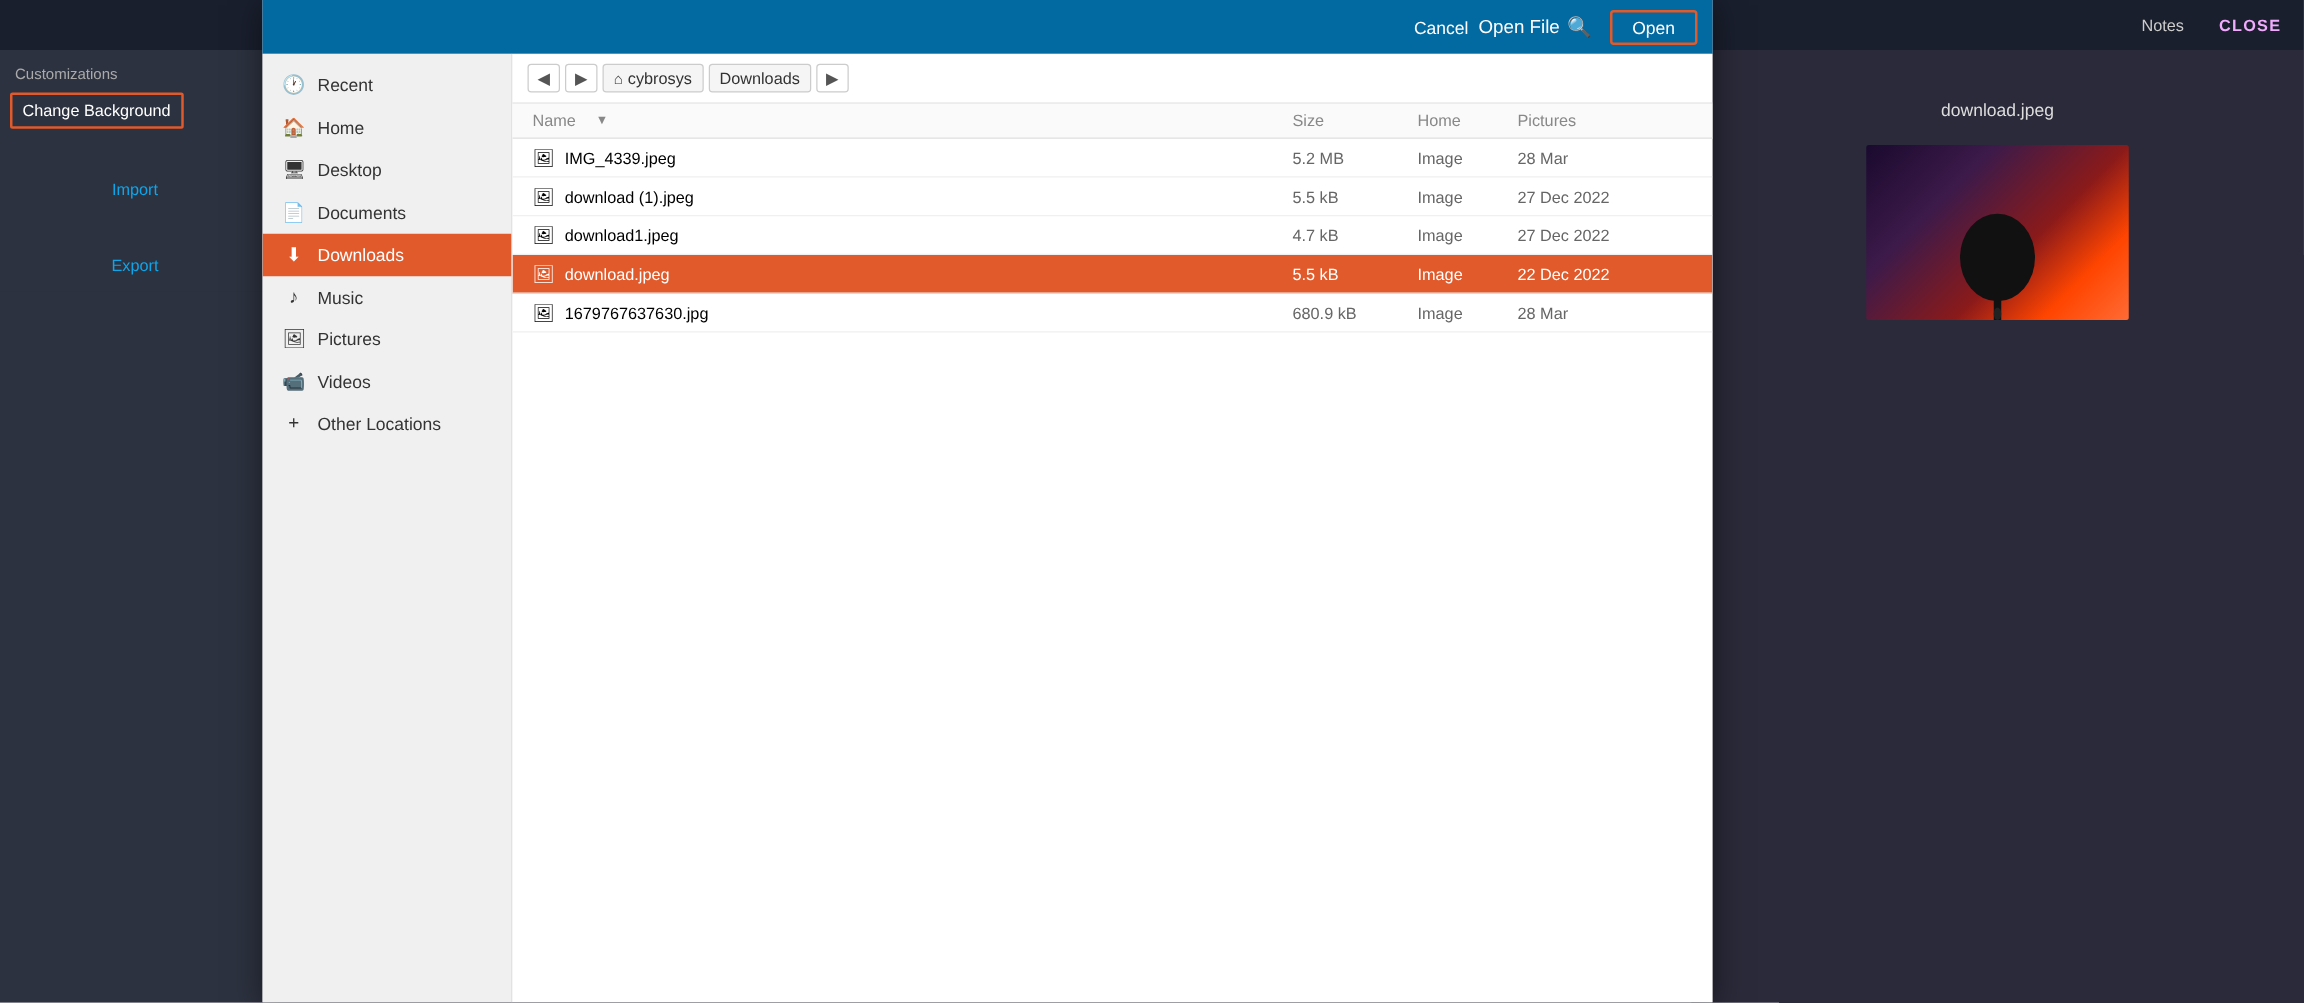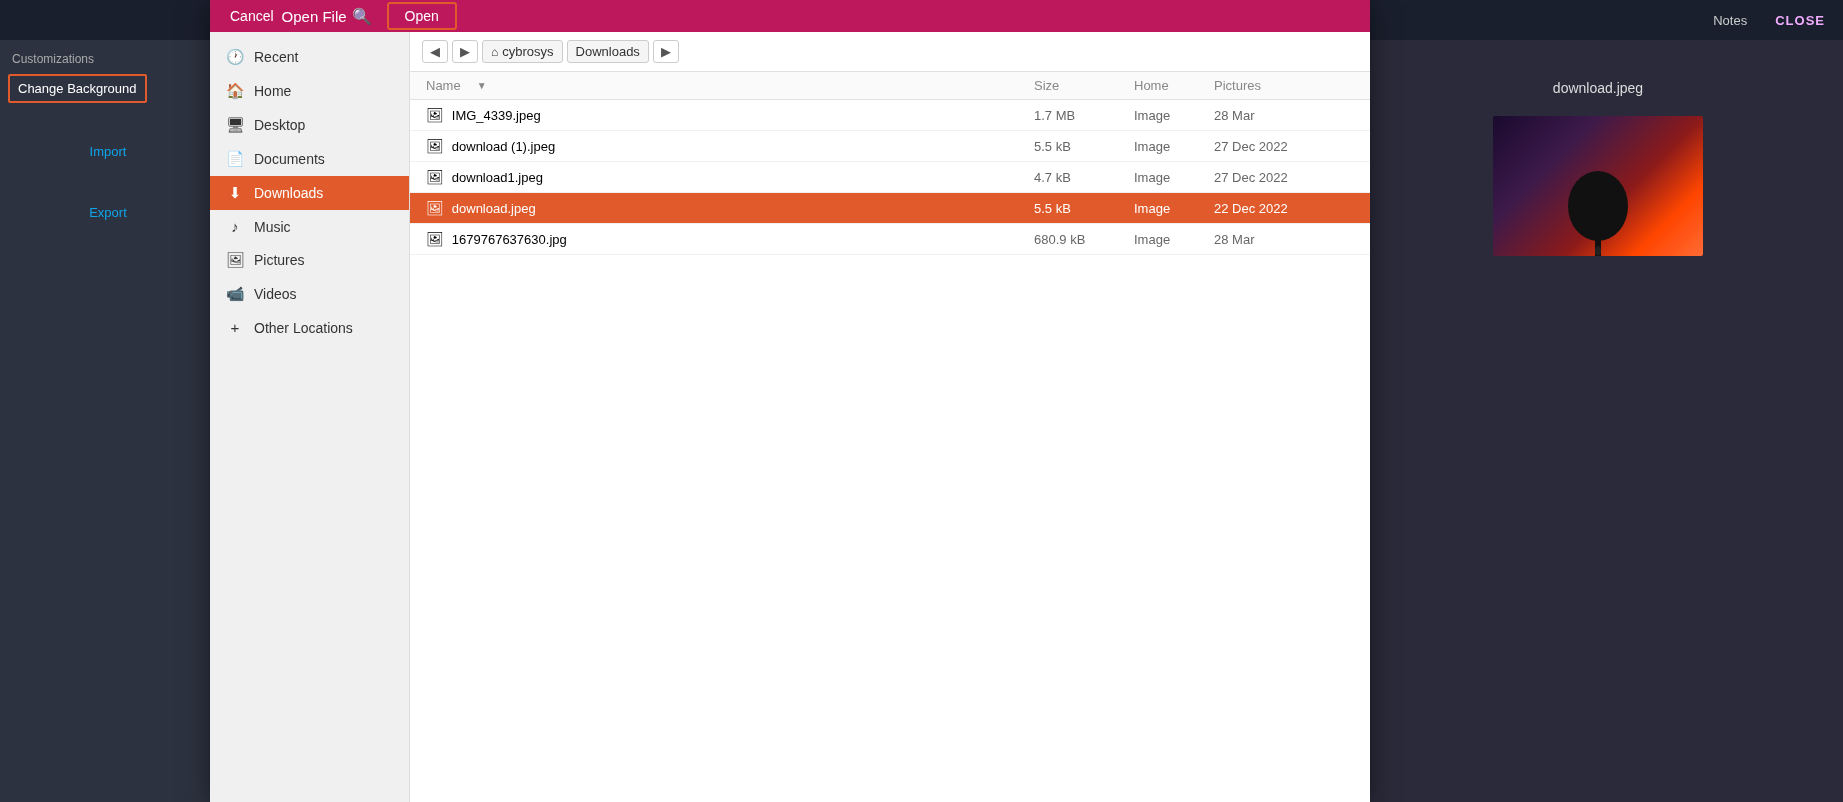--- a/index.html
+++ b/index.html
@@ -103,25 +103,25 @@
       height: 802px;
       background: #fff;
       display: flex;
       flex-direction: column;
       z-index: 20;
       box-shadow: 0 4px 24px rgba(0,0,0,0.5);
     }
 
     
     .dialog-titlebar {
-      background: #be185d;
-      height: 32px;
-      display: flex;
-      align-items: center;
-      justify-content: flex-start;
+      background: #0369a1;
+      height: 43px;
+      display: flex;
+      align-items: center;
+      justify-content: flex-end;
       padding: 0 12px;
       flex-shrink: 0;
     }
 
     .dialog-cancel-btn {
       background: transparent;
       border: none;
       color: #fff;
       font-size: 14px;
       cursor: pointer;
@@ -450,21 +450,21 @@
           <span>Pictures</span>
         </div>
       </div>
 
       <div class="filelist" id="file-list">
       <div class="file-row">
     <div class="file-name-cell">
       <span class="file-icon">🖼</span>
       <span>IMG_4339.jpeg</span>
     </div>
-    <div class="file-size">1.7 MB</div>
+    <div class="file-size">5.2 MB</div>
     <div class="file-type">Image</div>
     <div class="file-modified">28 Mar</div>
   </div>
           <div class="file-row">
     <div class="file-name-cell">
       <span class="file-icon">🖼</span>
       <span>download (1).jpeg</span>
     </div>
     <div class="file-size">5.5 kB</div>
     <div class="file-type">Image</div>

